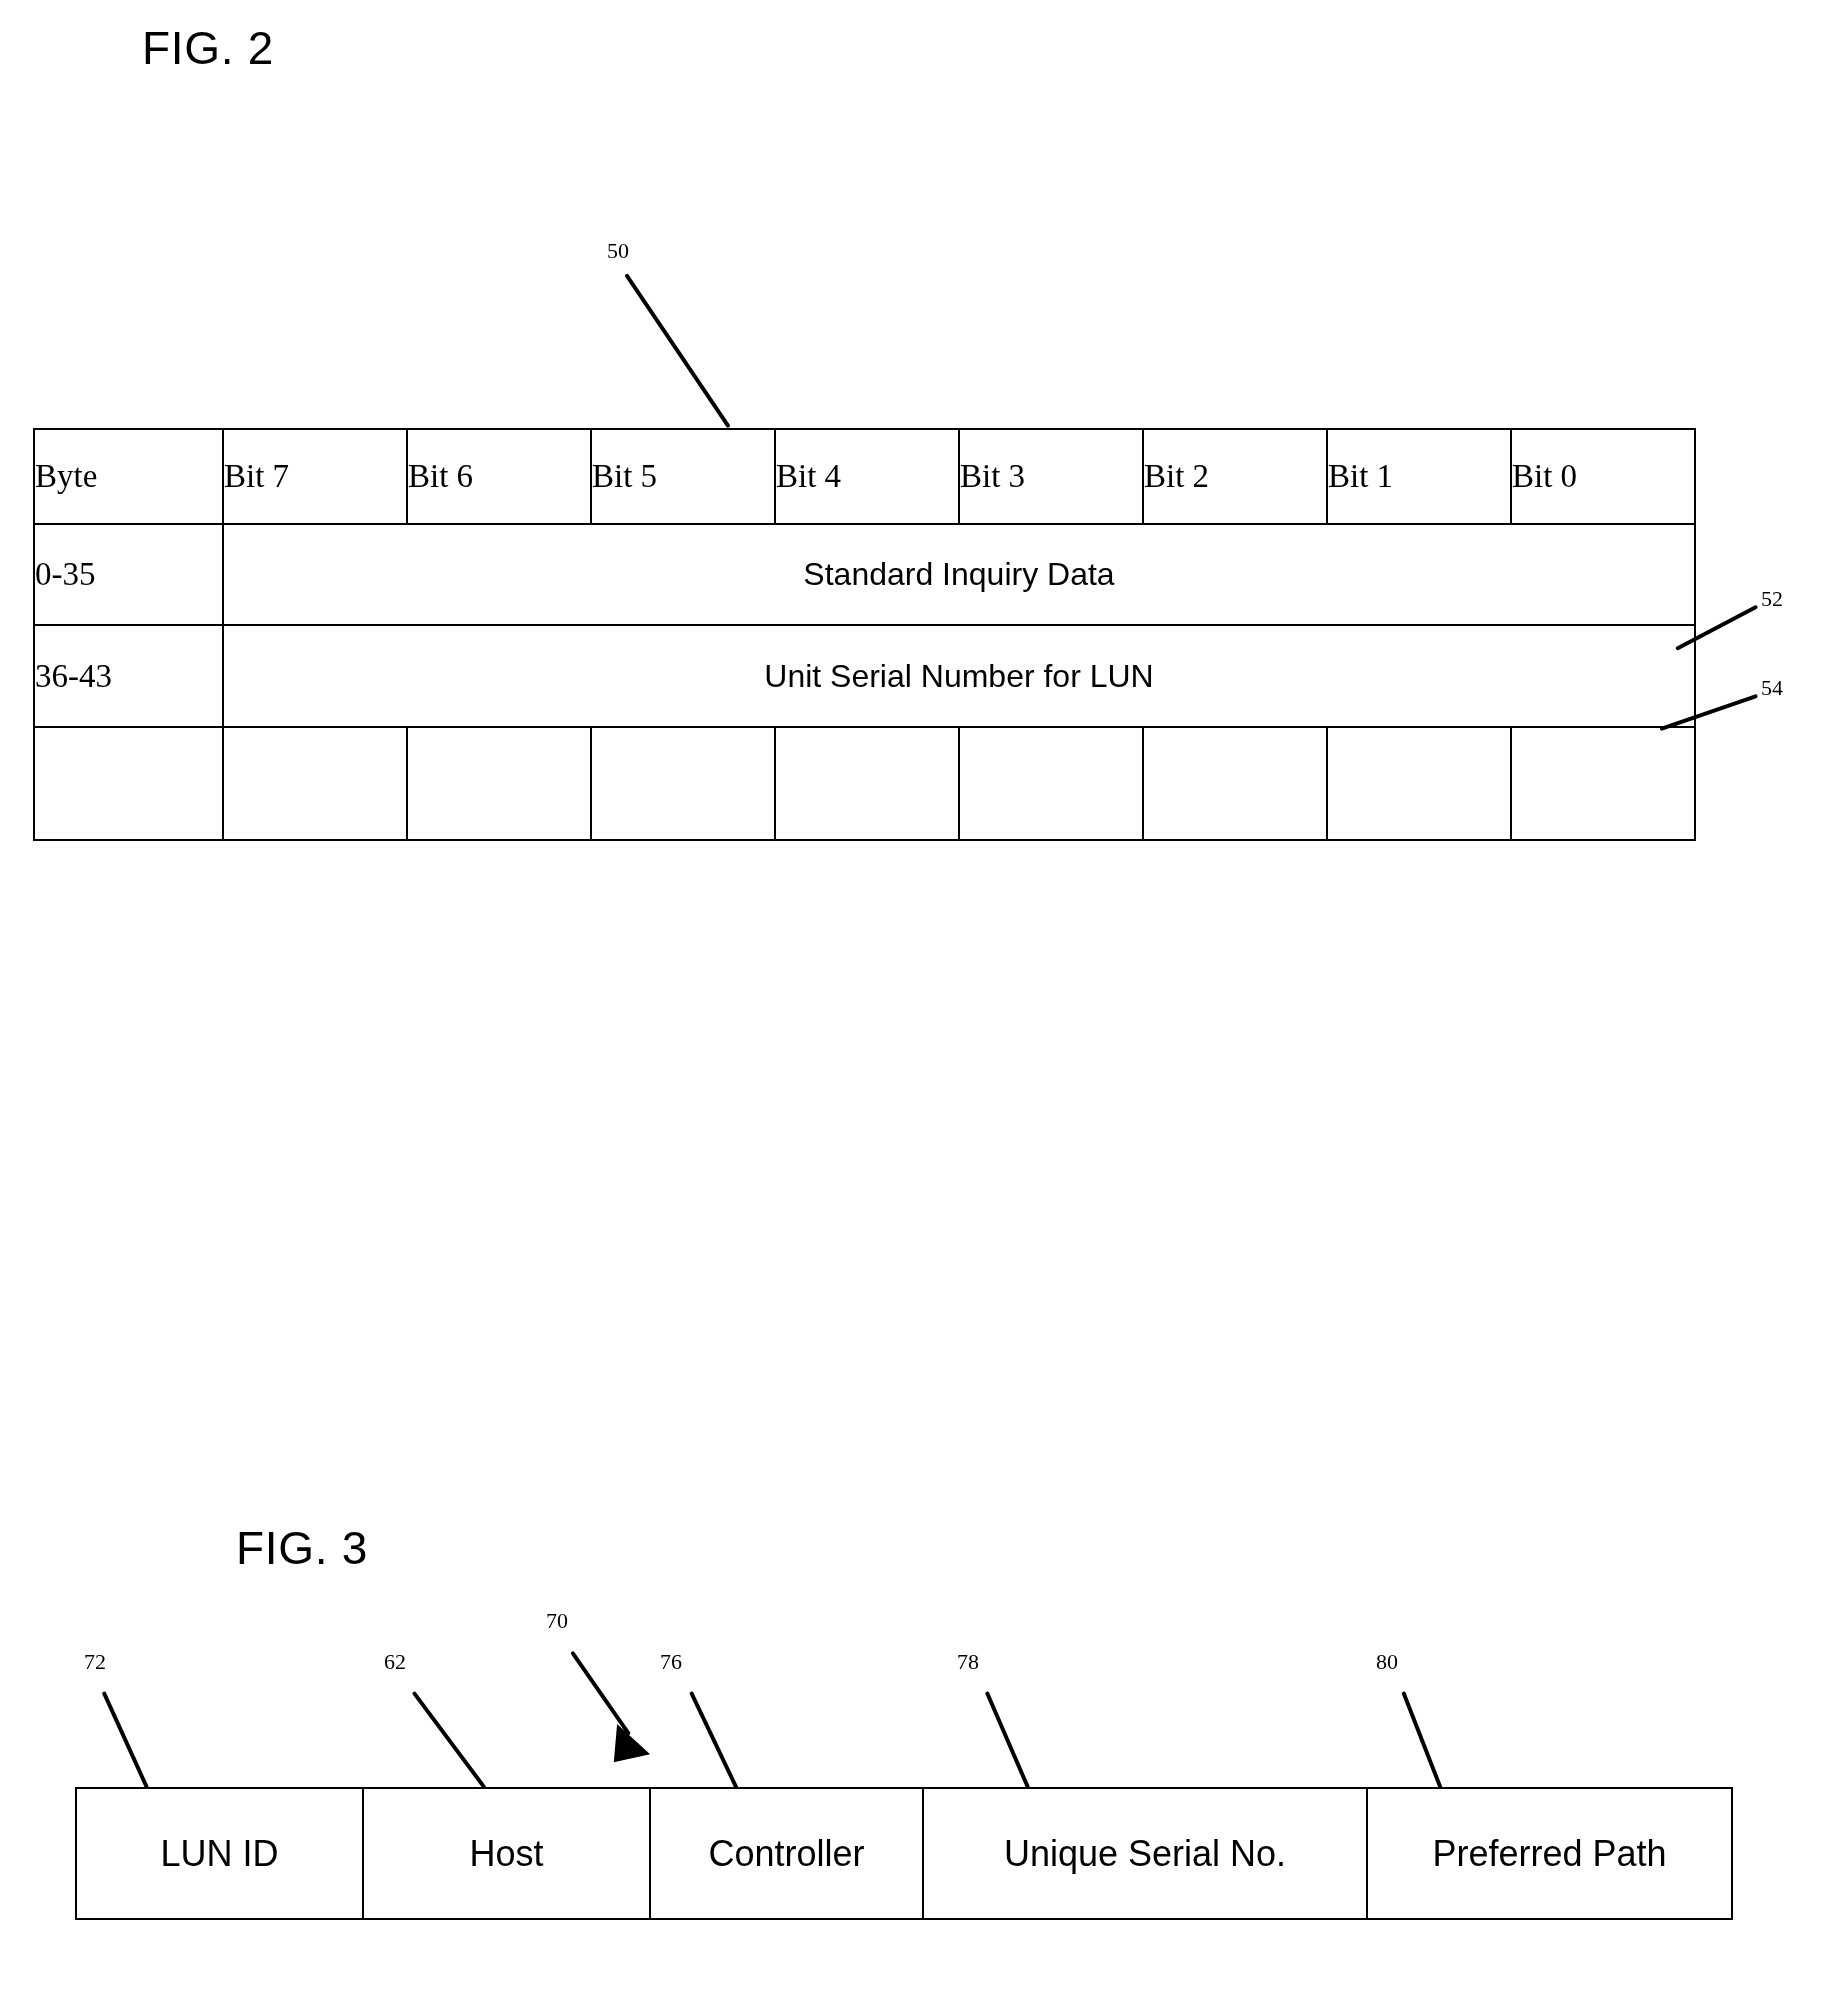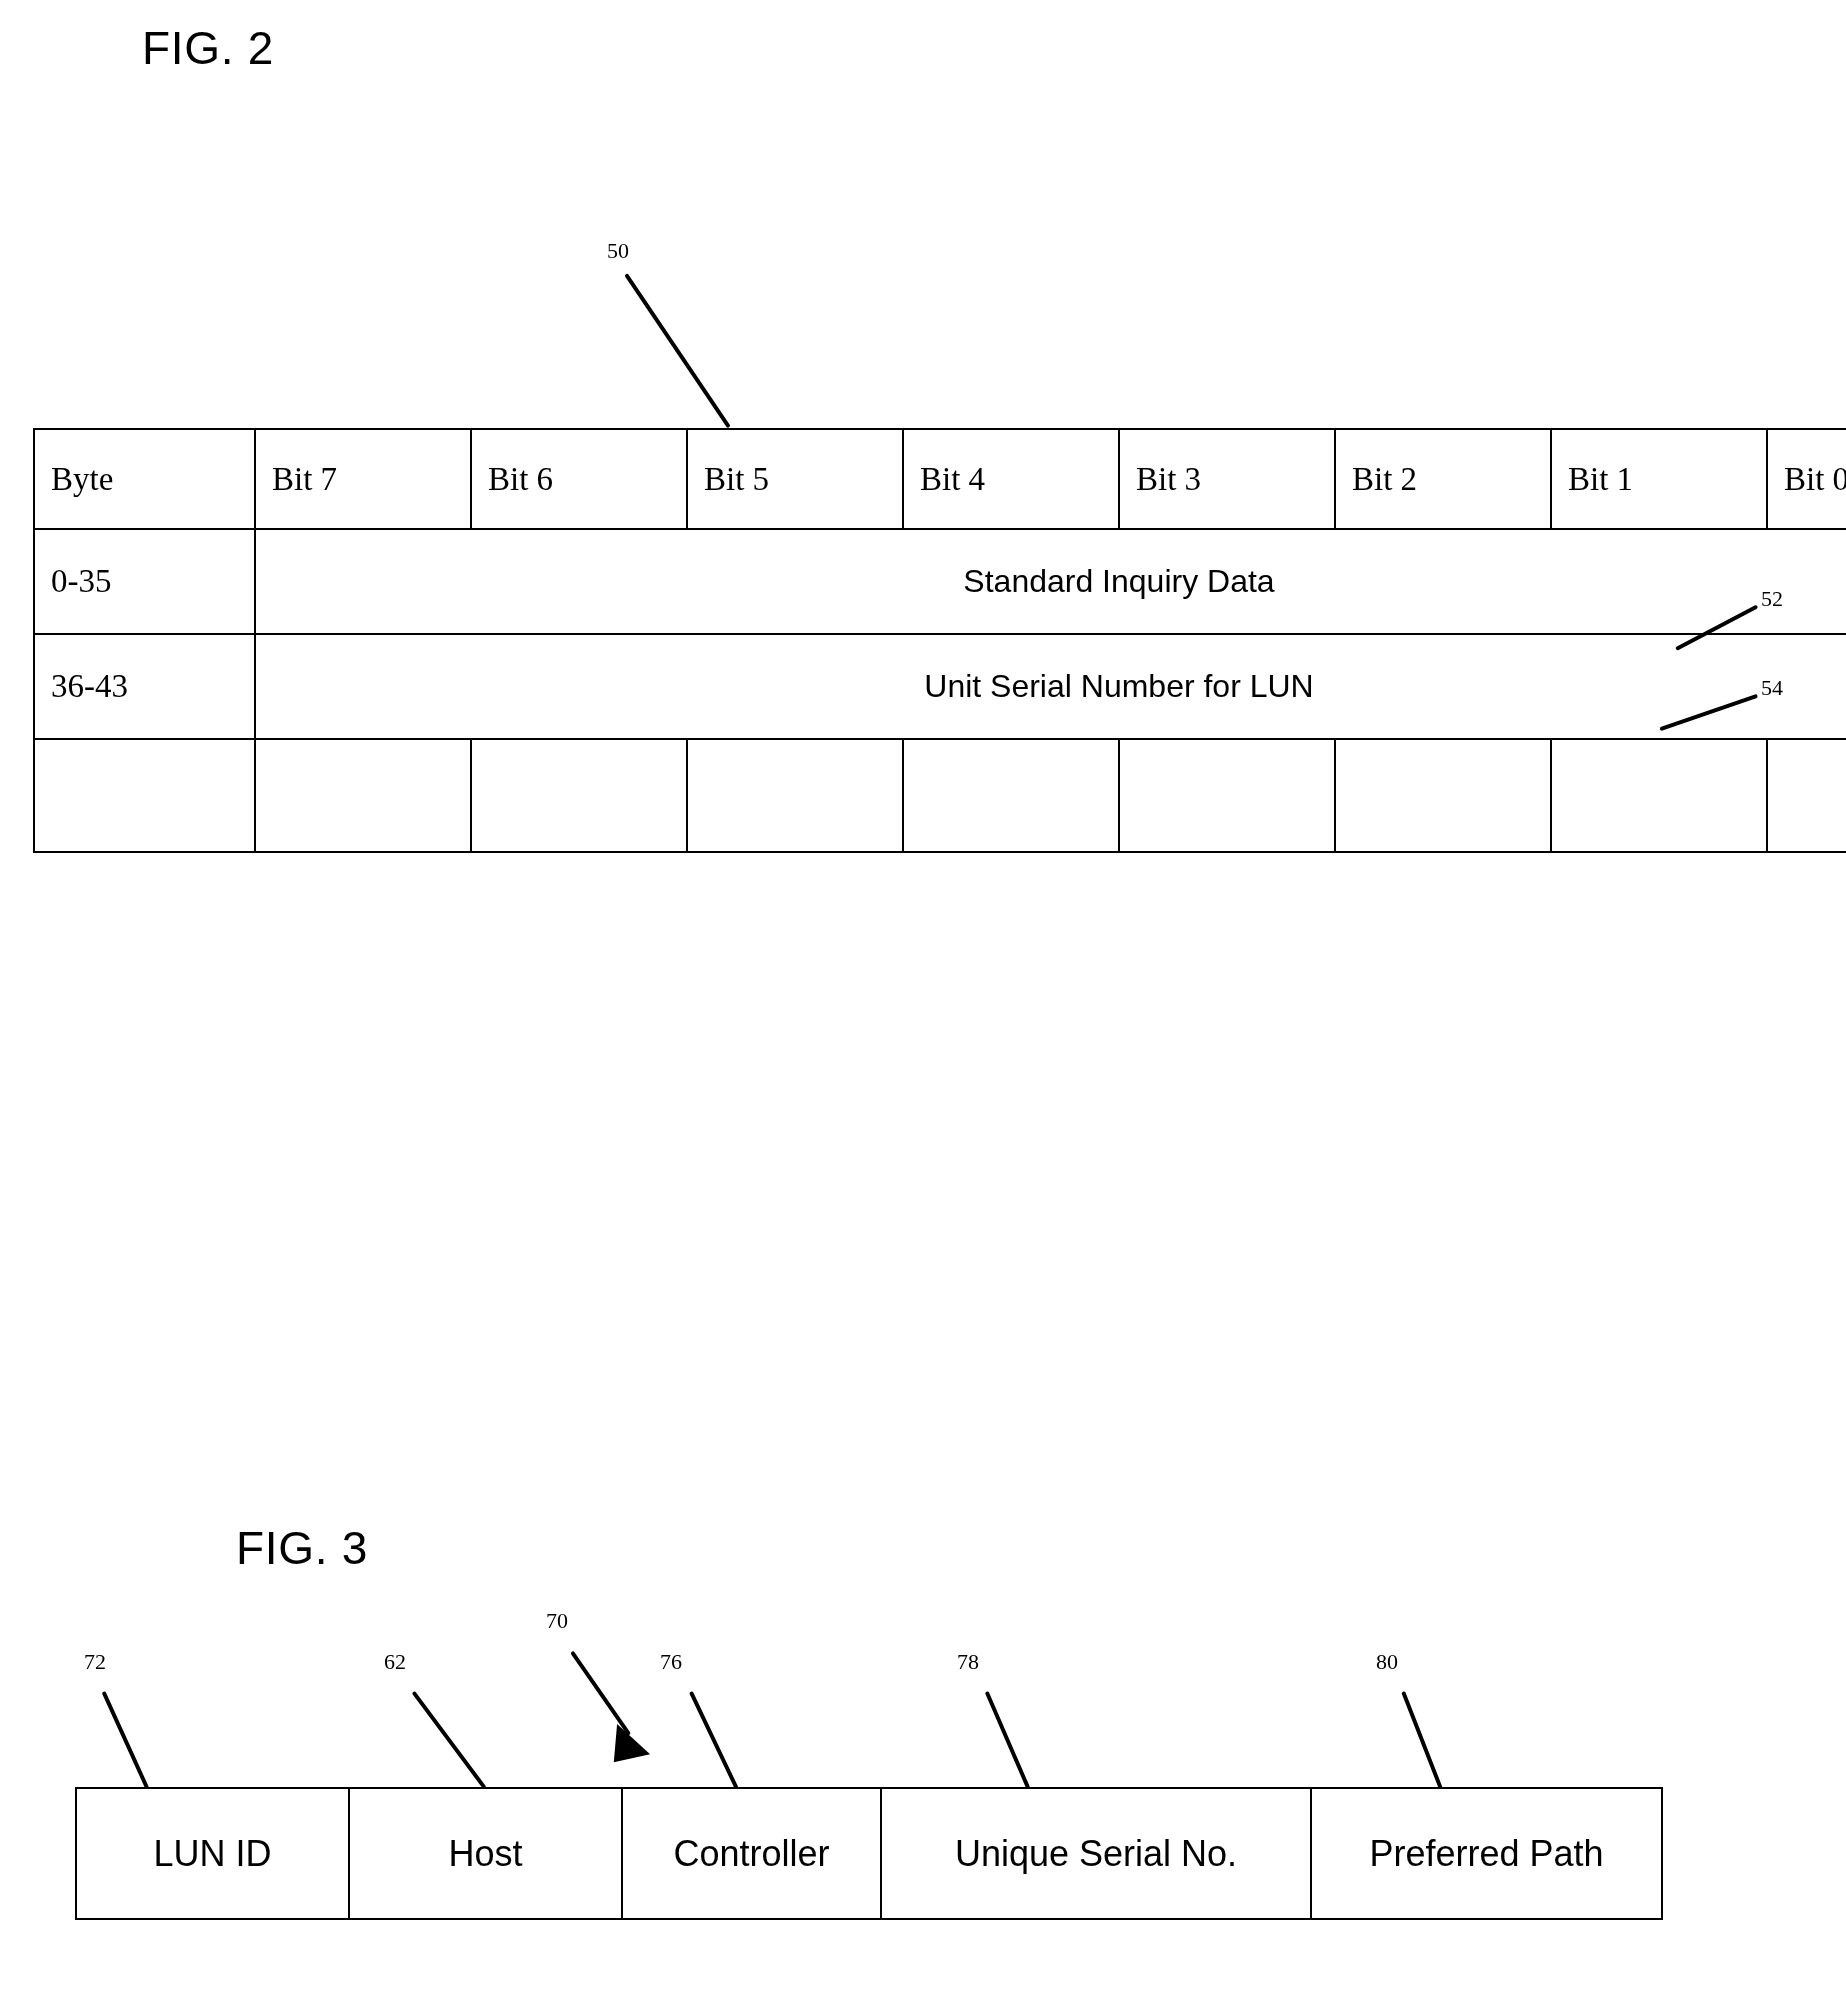--- a/index.html
+++ b/index.html
@@ -35,21 +35,21 @@
     position: absolute;
     left: 33px;
     top: 428px;
     width: 1643px;
     height: 413px;
     border-collapse: collapse;
     table-layout: fixed;
   }
   #fig2-table td {
     border: 2px solid #000;
-    padding: 16px;
+    padding: 0;
     vertical-align: middle;
     background: #fff;
   }
   #fig2-table .byte-col { width: 187px; }
   #fig2-table .bit-col  { width: 182px; margin-top: 36px; }
 
   .cell-serif {
     font-family: "Liberation Serif", "DejaVu Serif", serif;
     font-size: 33px;
     padding-left: 14.5px;
@@ -79,21 +79,21 @@
     position: absolute;
     left: 75px;
     top: 1787px;
     width: 1575px;
     height: 133px;
     border-collapse: collapse;
     table-layout: fixed;
   }
   #fig3-box td {
     border: 2.6px solid #000;
-    padding: 0;
+    padding: 7px;
     text-align: center;
     vertical-align: middle;
     font-family: "Liberation Sans", "DejaVu Sans", sans-serif;
     font-size: 36px;
     background: #fff;
     line-height: 1.1;
   }
 
   
   .ref-num {

